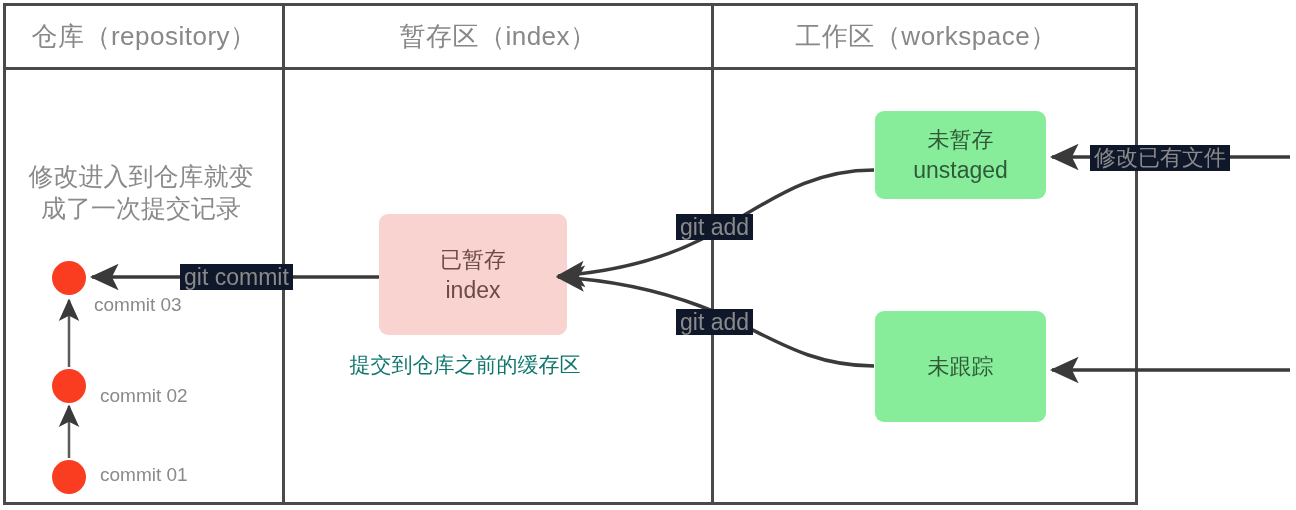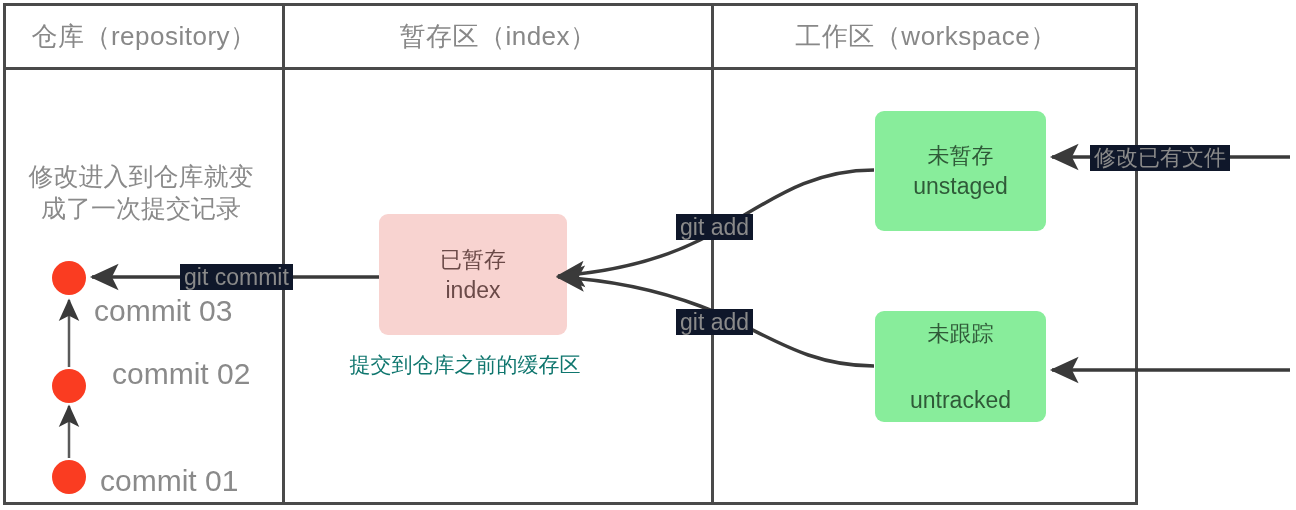--- a/index.html
+++ b/index.html
@@ -83,25 +83,25 @@
     border-radius: 50%;
     background: #fa3c21;
   }
   .commit-dot.c3 { left: 52px; top: 261px; }
   .commit-dot.c2 { left: 52px; top: 369px; }
   .commit-dot.c1 { left: 52px; top: 460px; }
 
   .commit-label {
     position: absolute;
     color: #8a8a8a;
-    font-size: 30px;
+    font-size: 19px;
     white-space: nowrap;
   }
   .commit-label.l3 { left: 94px; top: 294px; }
-  .commit-label.l2 { left: 100px; top: 357px; margin-left: 12px; }
+  .commit-label.l2 { left: 100px; top: 385px; }
   .commit-label.l1 { left: 100px; top: 464px; }
 
   
   .box {
     position: absolute;
     border-radius: 9px;
     display: flex;
     flex-direction: column;
     align-items: center;
     justify-content: center;
@@ -129,21 +129,21 @@
     white-space: nowrap;
   }
 
   
   .box-green {
     left: 875px;
     width: 171px;
     background: #88ed9b;
     color: #2f5a38;
   }
-  .box-unstaged  { top: 111px; height: 120px; }
+  .box-unstaged  { top: 111px; height: 88px; }
   .box-untracked { top: 311px; height: 111px; gap: 36px; }
 
   
   #arrows {
     position: absolute;
     left: 0;
     top: 0;
     width: 1296px;
     height: 510px;
     pointer-events: none;
@@ -195,21 +195,20 @@
     <div class="en">index</div>
   </div>
   <div class="staged-caption">提交到仓库之前的缓存区</div>
 
   <div class="box box-green box-unstaged">
     <div class="cn">未暂存</div>
     <div class="en">unstaged</div>
   </div>
   <div class="box box-green box-untracked">
     <div class="cn">未跟踪</div>
-    <div class="en">untracked</div>
   </div>
 
   <svg id="arrows" viewBox="0 0 1296 510">
     <defs>
       <marker id="ah" markerWidth="9" markerHeight="9" refX="7.6" refY="4.5" orient="auto" markerUnits="strokeWidth">
         <path d="M 8.2 4.5 L 0 0.7 L 1.9 4.5 L 0 8.3 Z" fill="#3a3a3a"></path>
       </marker>
       <marker id="ahs" markerWidth="10" markerHeight="10" refX="8.4" refY="5" orient="auto" markerUnits="strokeWidth">
         <path d="M 9 5 L 0 0.9 L 2.1 5 L 0 9.1 Z" fill="#3a3a3a"></path>
       </marker>

